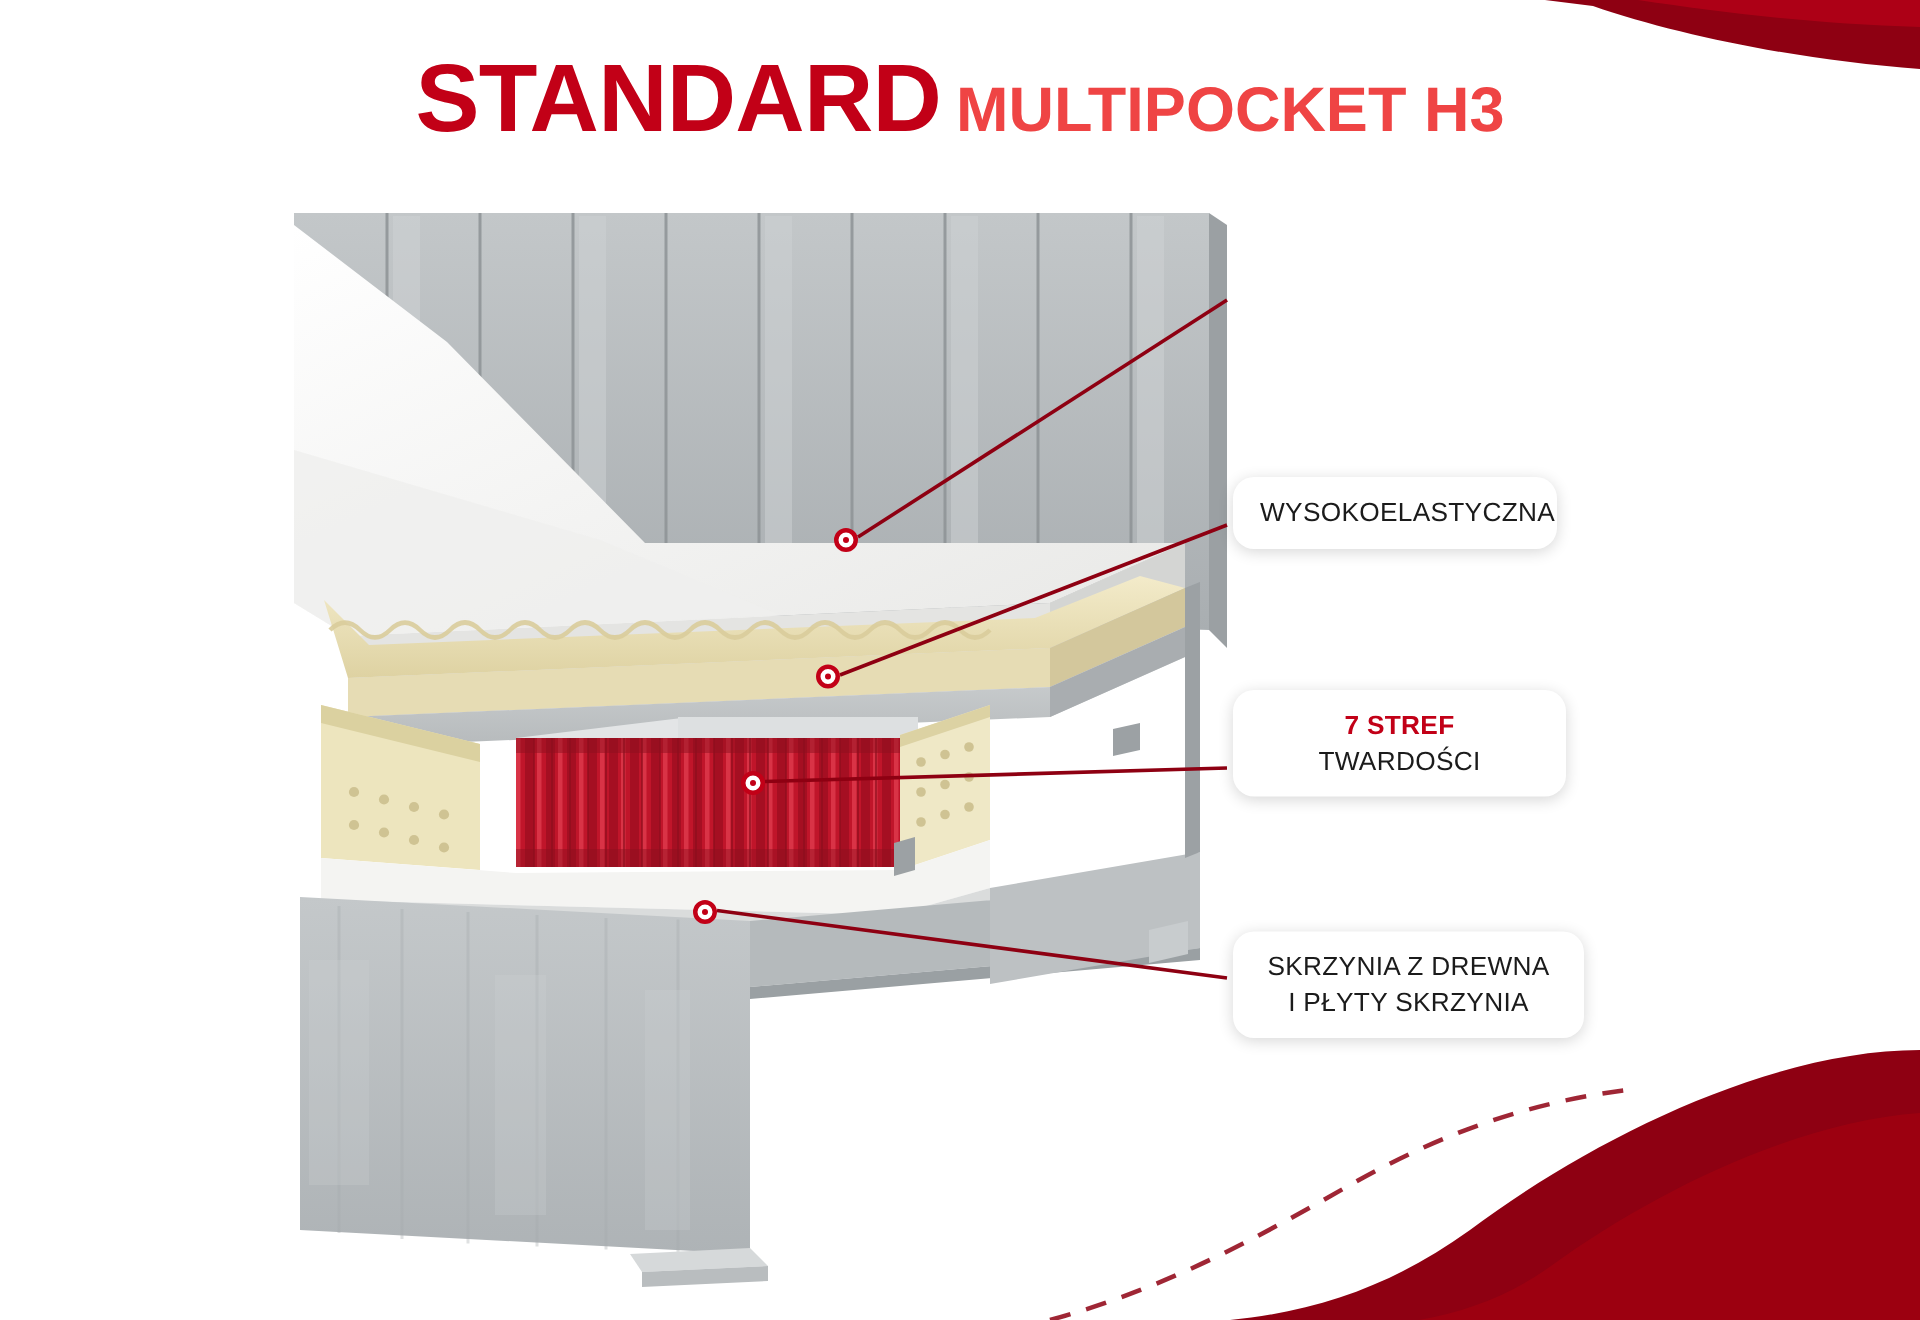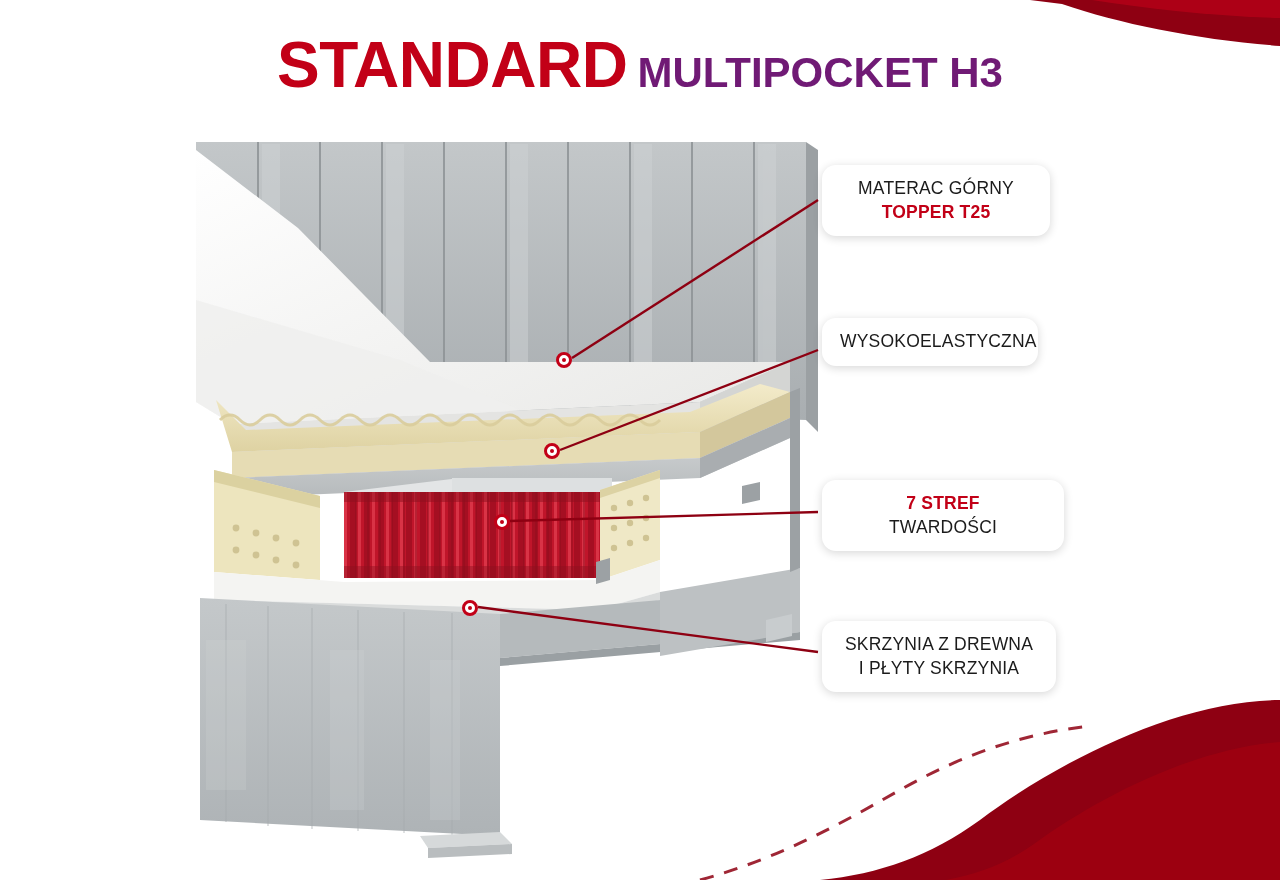--- a/index.html
+++ b/index.html
@@ -18,21 +18,21 @@
     position:absolute; left:0; top:28px; width:1280px;
     text-align:center;
     white-space:nowrap;
   }
   .title-main {
     font-size:64px; font-weight:bold; letter-spacing:-0.5px;
     color:#C20017;
   }
   .title-sub {
     font-size:42px; font-weight:bold; letter-spacing:0px;
-    color:#701a75; margin-left:10px;
+    color:#ef4444; margin-left:10px;
   }
 
   
   .callout {
     position:absolute;
     background:#ffffff;
     border-radius:14px;
     box-shadow:0 2px 10px rgba(0,0,0,0.16);
     text-align:center;
     padding:12px 18px;
@@ -41,21 +41,21 @@
   .callout .l1, .callout .l2 {
     display:block;
     font-size:17.5px;
     color:#1b1b1b;
     letter-spacing:0.2px;
   }
   .callout .red { color:#C20017; font-weight:bold; }
 
   #callout-topper { left:822px; top:165px; width:228px; }
   #callout-foam   { left:822px; top:318px; width:216px; }
-  #callout-zones  { left:822px; top:480px; width:242px; }
+  #callout-zones  { left:822px; top:460px; width:222px; }
   #callout-box    { left:822px; top:621px; width:234px; }
 
   
   .dot {
     position:absolute; width:16px; height:16px; border-radius:50%;
     background:#ffffff; border:3px solid #C20017;
   }
   .dot::after {
     content:""; position:absolute; left:3px; top:3px;
     width:4px; height:4px; border-radius:50%; background:#C20017;
@@ -291,24 +291,20 @@
 
   <div class="title-wrap">
     <span class="title-main">STANDARD</span><span class="title-sub">MULTIPOCKET H3</span>
   </div>
 
   <div class="dot" id="dot-topper"></div>
   <div class="dot" id="dot-foam"></div>
   <div class="dot" id="dot-zones"></div>
   <div class="dot" id="dot-box"></div>
 
-  <div class="callout" id="callout-topper">
-    <span class="l1">MATERAC GÓRNY</span>
-    <span class="l2 red">TOPPER T25</span>
-  </div>
 
   <div class="callout" id="callout-foam">
     <span class="l1">WYSOKOELASTYCZNA</span>
   </div>
 
   <div class="callout" id="callout-zones">
     <span class="l1 red">7 STREF</span>
     <span class="l2">TWARDOŚCI</span>
   </div>
 

